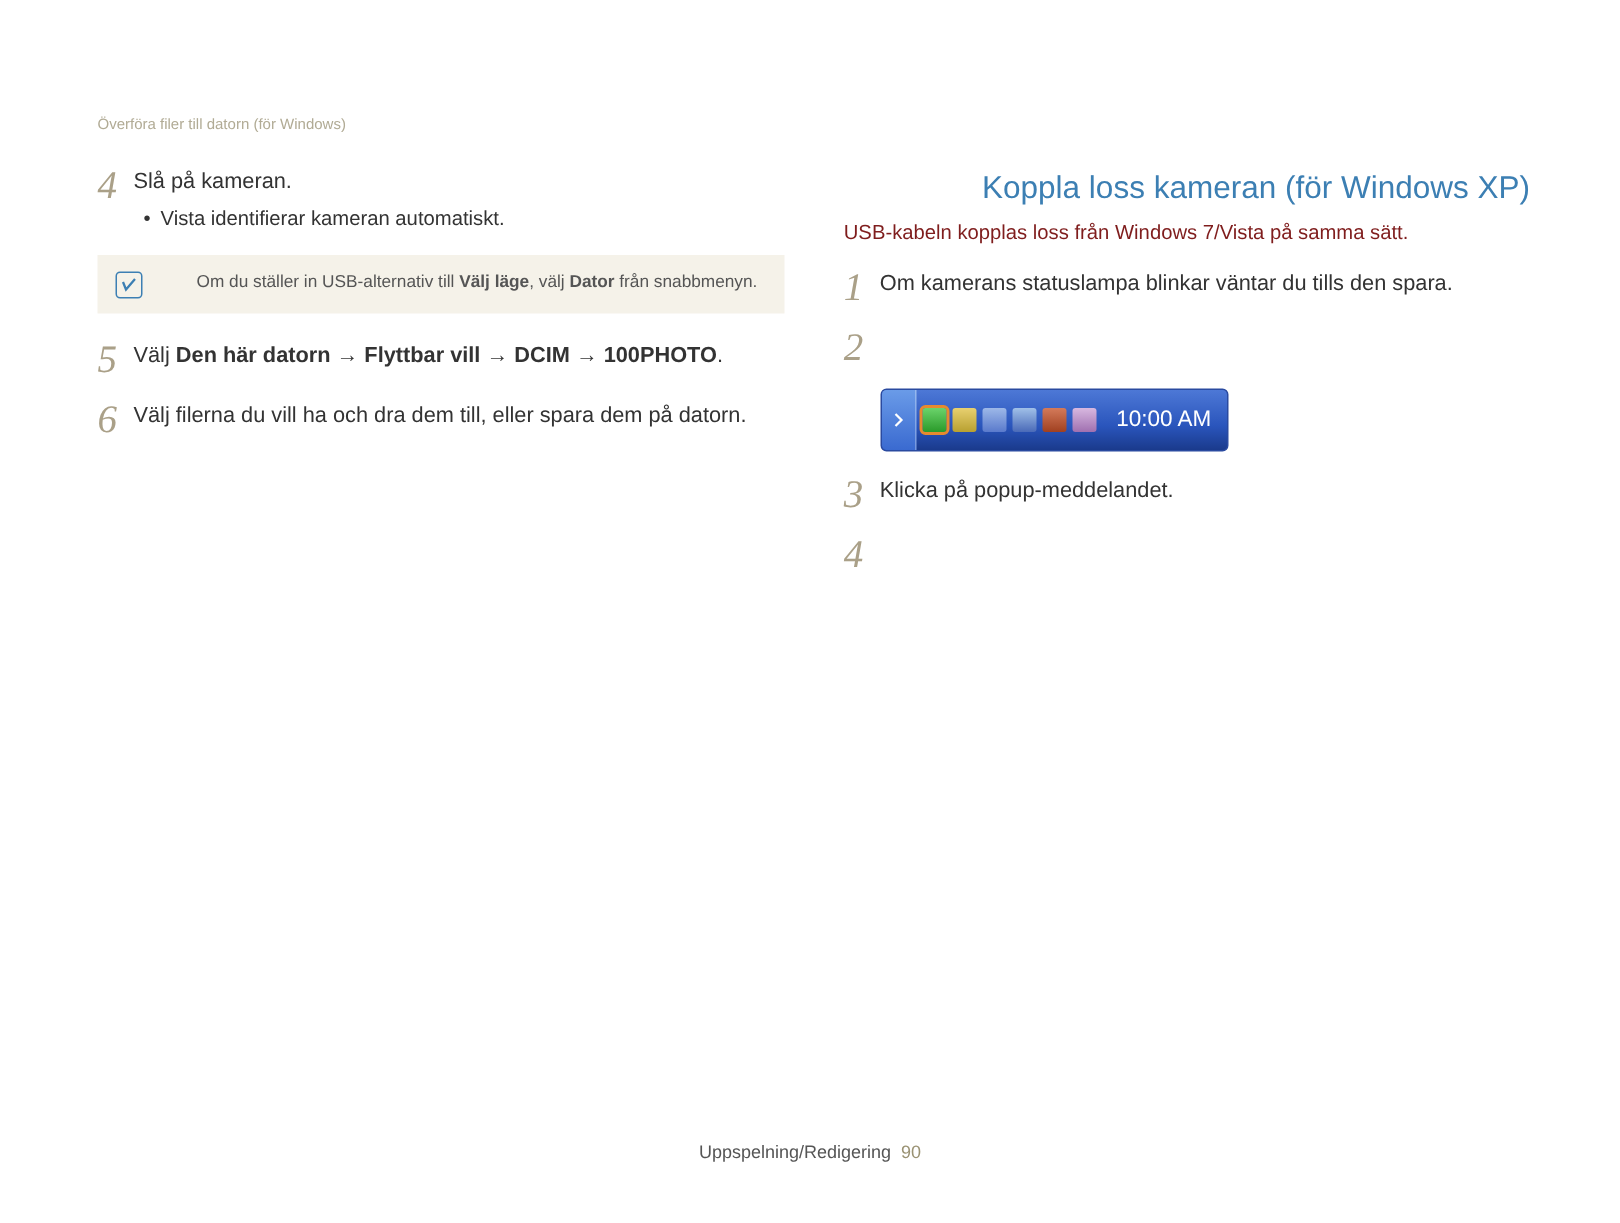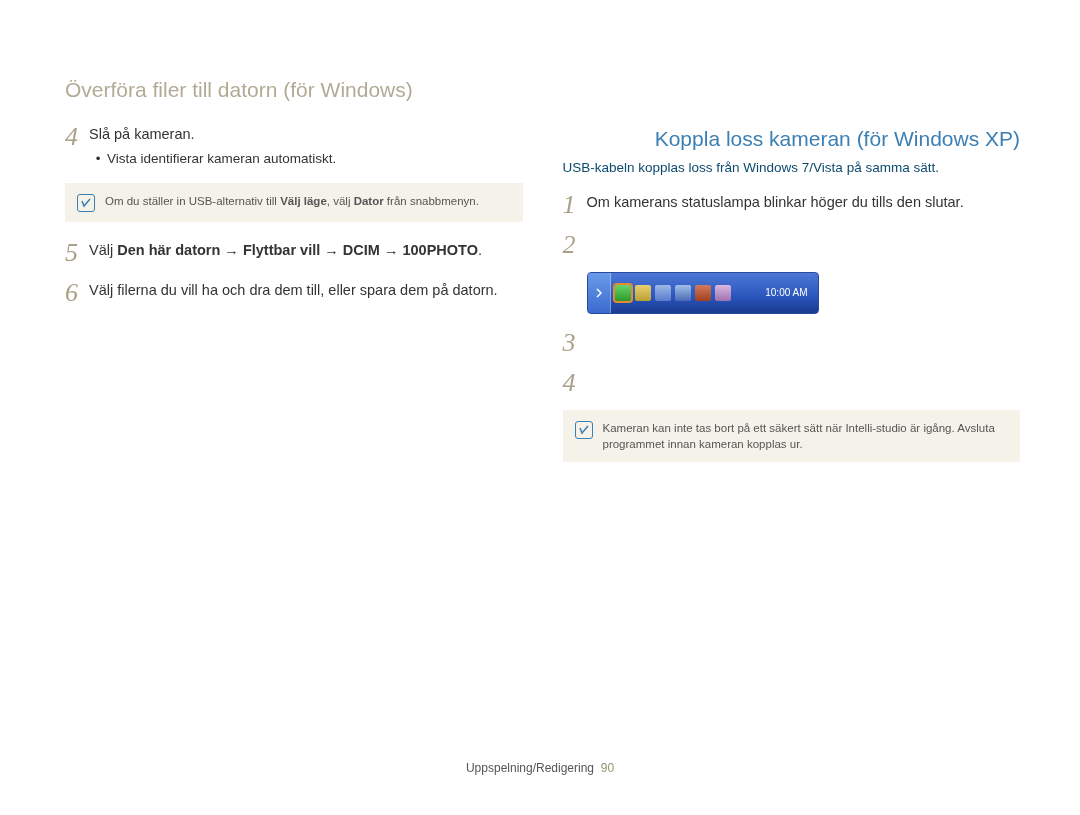--- a/index.html
+++ b/index.html
@@ -10,21 +10,21 @@
     color: #333;
   }
   .page {
     width: 1080px;
     height: 815px;
     position: relative;
     box-sizing: border-box;
     padding: 78px 60px 50px 65px;
   }
   .breadcrumb {
-    font-size: 21px;
+    font-size: 10px;
     color: #b1ab95;
     margin-bottom: 22px;
     font-weight: 400;
   }
   .columns {
     display: flex;
     gap: 40px;
   }
   .col {
     flex: 1;
@@ -34,21 +34,21 @@
   }
   .section-heading {
     color: #3c7fb3;
     font-size: 21px;
     font-weight: 400;
     margin: 0 0 4px 0;
     text-align: right;
   }
   .subnote {
     font-size: 13.5px;
-    color: #0c4a6e;
+    color: #7f1d1d;
     margin-bottom: 14px;
   }
   .step {
     display: flex;
     align-items: flex-start;
     margin-bottom: 14px;
   }
   .step-num {
     font-style: italic;
     font-family: "Times New Roman", serif;
@@ -77,20 +77,21 @@
   }
   .note-box {
     background: #f5f2e9;
     padding: 10px 12px;
     display: flex;
     align-items: flex-start;
     font-size: 11.5px;
     line-height: 1.4;
     color: #555;
     margin: 8px 0 18px 0;
+    gap: 26px;
   }
   .note-icon {
     width: 16px;
     height: 16px;
     border: 1.5px solid #3c7fb3;
     border-radius: 3px;
     display: flex;
     align-items: center;
     justify-content: center;
     margin-right: 10px;
@@ -133,21 +134,21 @@
     width: 16px;
     height: 16px;
     border-radius: 2px;
   }
   .tray-icon.hl {
     outline: 2px solid #e68a2e;
     outline-offset: 0;
   }
   .tray-time {
     color: #fff;
-    font-size: 10px;
+    font-size: 15px;
     margin-left: auto;
     padding-right: 10px;
     font-family: Tahoma, sans-serif;
   }
 
   .inline-icon {
     display: inline-block;
     width: 18px;
     height: 18px;
     vertical-align: -4px;
@@ -218,21 +219,21 @@
 
     </div>
 
     <div class="col">
 
       <h2 class="section-heading">Koppla loss kameran (för Windows XP)</h2>
       <div class="subnote">USB-kabeln kopplas loss från Windows 7/Vista på samma sätt.</div>
 
       <div class="step">
         <div class="step-num">1</div>
-        <div class="step-body">Om kamerans statuslampa blinkar höger du tills den slutar.</div>
+        <div class="step-body">Om kamerans statuslampa blinkar väntar du tills den spara.</div>
       </div>
 
       <div class="step">
         <div class="step-num">2</div>
       </div>
 
       <div class="tray">
         <div class="tray-left">
           <svg width="10" height="10" viewBox="0 0 10 10">
               <path d="M3 1 L7 5 L3 9" fill="none" stroke="#fff" stroke-width="1.5"></path>
@@ -244,34 +245,27 @@
           <span class="tray-icon" style="background:linear-gradient(#9db8e8,#5a7acc);"></span>
           <span class="tray-icon" style="background:linear-gradient(#a0c0e8,#4a6ab8);"></span>
           <span class="tray-icon" style="background:linear-gradient(#d47a5a,#a04020);"></span>
           <span class="tray-icon" style="background:linear-gradient(#d8b8e0,#a070b0);"></span>
         </div>
         <div class="tray-time">10:00 AM</div>
       </div>
 
       <div class="step">
         <div class="step-num">3</div>
+        <div class="step-body">Klicka på popup-meddelandet.</div>
       </div>
 
       <div class="step">
         <div class="step-num">4</div>
       </div>
 
-      <div class="note-box">
-        <span class="note-icon">
-          <svg viewBox="0 0 10 10">
-              <path d="M1 3 L3 8 L9 1" fill="none" stroke="#3c7fb3" stroke-width="1.5"></path>
-            </svg>
-        </span>
-        <span>Kameran kan inte tas bort på ett säkert sätt när Intelli-studio är igång. Avsluta programmet innan kameran kopplas ur.</span>
-      </div>
 
     </div>
   </div>
 
   <div class="footer">
     <span>Uppspelning/Redigering</span>
     &nbsp;<span class="pg">90</span>
   </div>
 
 </div>

